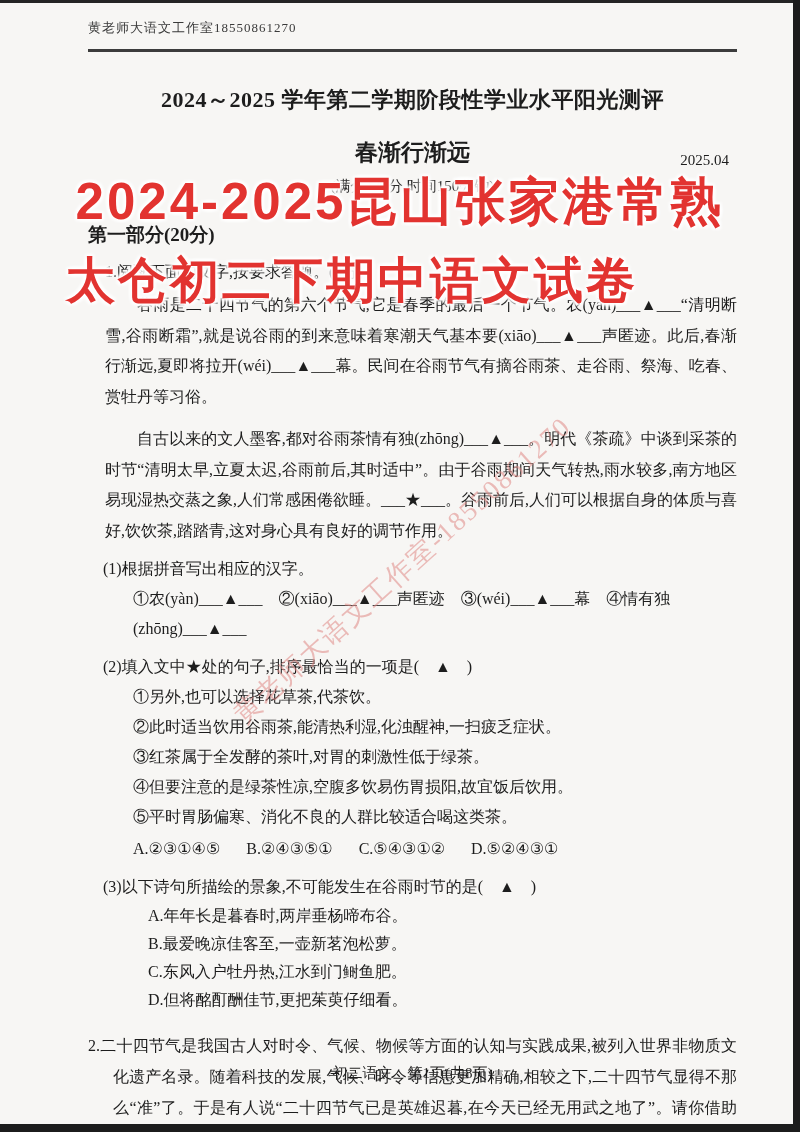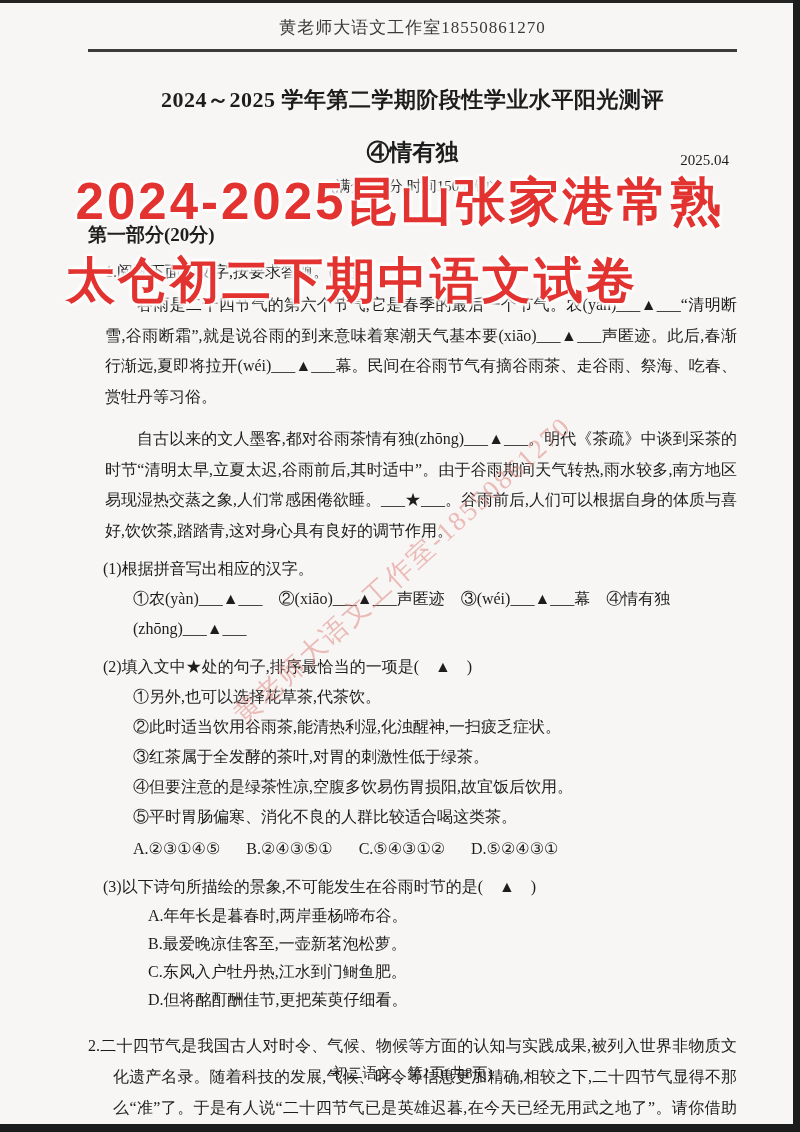--- a/index.html
+++ b/index.html
@@ -11,21 +11,21 @@
     color:#1d1d1d;
   }
   .edge-top{position:absolute;top:0;left:0;right:0;height:3px;background:#242424;}
   .edge-right{position:absolute;top:0;right:0;bottom:0;width:7px;background:#1c1c1c;}
   .edge-bottom{position:absolute;left:0;right:0;bottom:0;height:8px;background:#1c1c1c;}
 
   .content{
     position:absolute;left:0;top:0;width:800px;box-sizing:border-box;
     padding:15px 63px 0 88px;font-size:16px;line-height:30px;
   }
-  .studio{text-align:center;font-size:17px;line-height:26px;color:#3a3a3a;letter-spacing:1px;}
+  .studio{text-align:left;font-size:13px;line-height:26px;color:#3a3a3a;letter-spacing:1px;}
   .rule{height:0;border-top:3px solid #3c3c3c;margin-top:8px;}
   .title{margin:34px 0 0;text-align:center;font-size:22px;font-weight:700;line-height:28px;letter-spacing:0.5px;}
   .subject-row{position:relative;margin-top:24px;line-height:30px;}
   .subject{text-align:center;font-size:23px;font-weight:700;}
   .date{position:absolute;right:8px;top:7px;font-size:15px;font-weight:400;}
   .meta{text-align:center;font-size:15px;line-height:24px;margin-top:6px;color:#2a2a2a;}
   .section{text-align:left;font-size:19px;font-weight:700;line-height:26px;margin-top:24px;}
   .q1stem{margin-top:10px;padding-left:17px;line-height:28px;font-family:Liberation Serif, serif;}
   .passage{margin:4px 0 0;padding-left:17px;text-indent:2em;text-align:justify;line-height:30.5px;}
   .passage + .passage{margin-top:12px;}
@@ -63,21 +63,21 @@
   <div class="edge-right"></div>
   <div class="edge-bottom"></div>
 
   <div class="content">
     <div class="studio">黄老师大语文工作室18550861270</div>
     <div class="rule"></div>
 
     <h1 class="title">2024～2025 学年第二学期阶段性学业水平阳光测评</h1>
 
     <div class="subject-row">
-      <div class="subject">④情有独</div>
+      <div class="subject">春渐行渐远</div>
       <div class="date">2025.04</div>
     </div>
 
     <div class="meta">(满分130分,时间150分钟)</div>
 
     <div class="section">第一部分(20分)</div>
 
     <div class="q1stem">1.阅读下面的文字,按要求答题。(8分)</div>
     <p class="passage">谷雨是二十四节气的第六个节气,它是春季的最后一个节气。农(yàn)___▲___“清明断雪,谷雨断霜”,就是说谷雨的到来意味着寒潮天气基本要(xiāo)___▲___声匿迹。此后,春渐行渐远,夏即将拉开(wéi)___▲___幕。民间在谷雨节气有摘谷雨茶、走谷雨、祭海、吃春、赏牡丹等习俗。</p>
     <p class="passage">自古以来的文人墨客,都对谷雨茶情有独(zhōng)___▲___。明代《茶疏》中谈到采茶的时节“清明太早,立夏太迟,谷雨前后,其时适中”。由于谷雨期间天气转热,雨水较多,南方地区易现湿热交蒸之象,人们常感困倦欲睡。___★___。谷雨前后,人们可以根据自身的体质与喜好,饮饮茶,踏踏青,这对身心具有良好的调节作用。</p>

